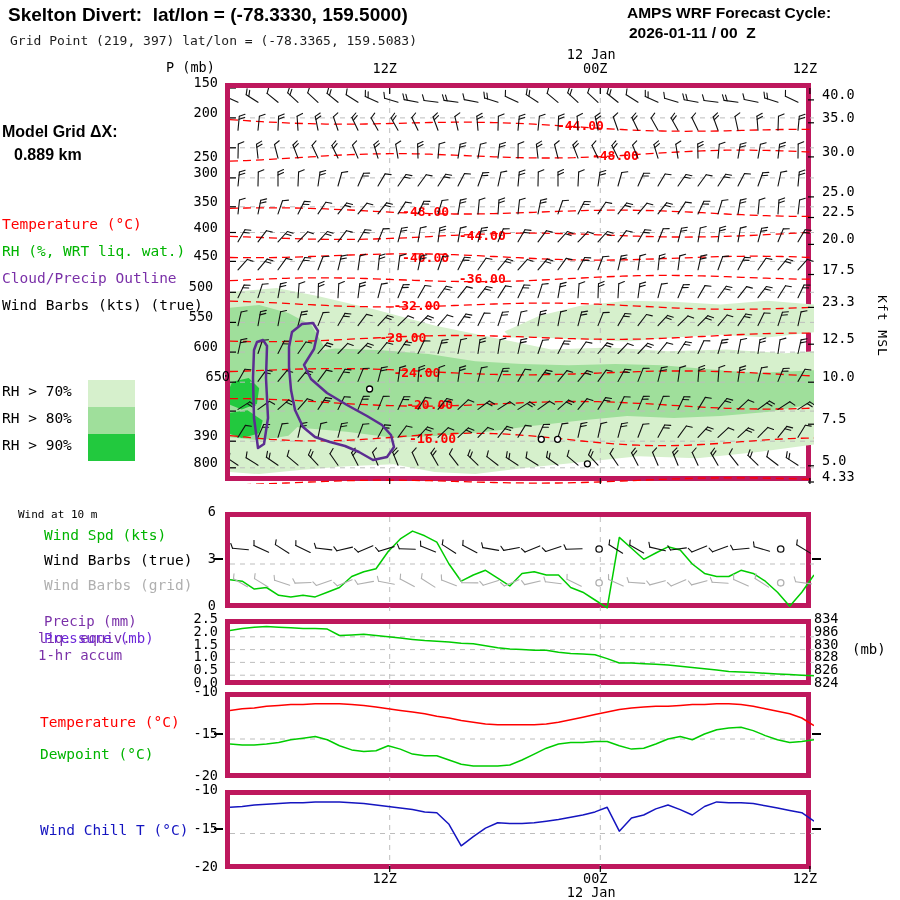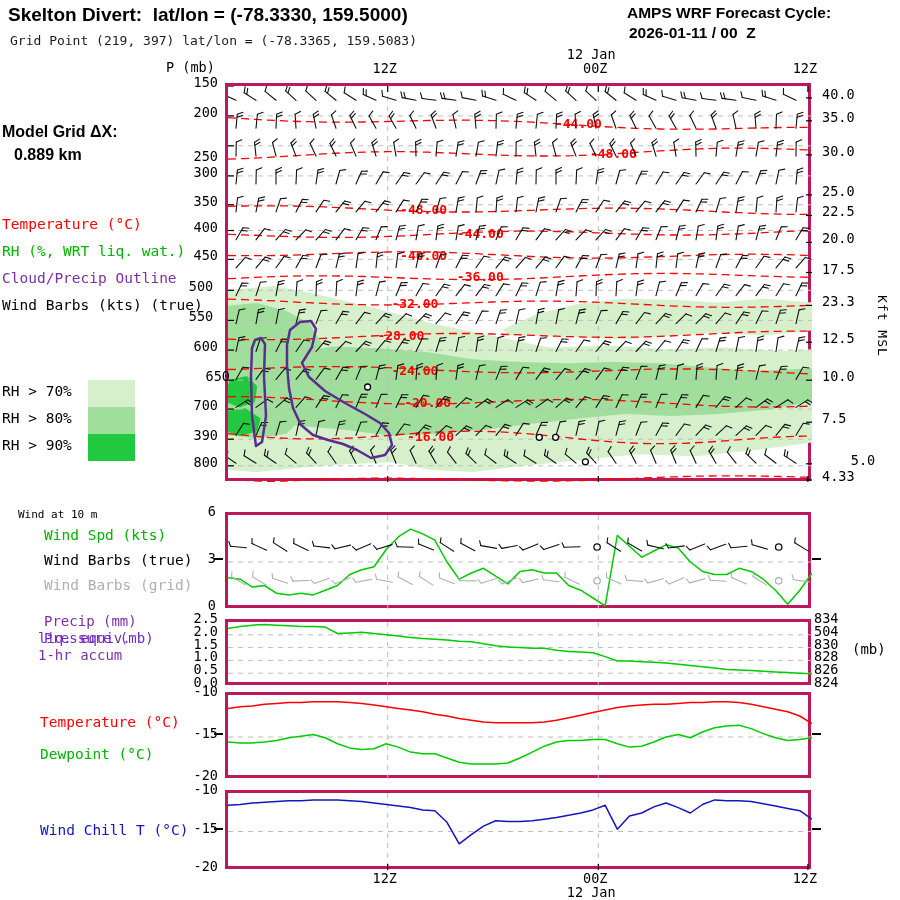--- a/index.html
+++ b/index.html
@@ -8,21 +8,21 @@
   .lbl{position:absolute;white-space:pre;line-height:1.15;font-size:14px;}
   .sans{font-family:"Liberation Sans","DejaVu Sans",sans-serif;}
   .bold{font-weight:bold;}
   .title{font-size:19px;}
   .subtitle{font-size:13px;color:#1c1c1c;}
   .cycle{font-size:15.5px;}
   .tick{font-size:13.5px;}
   .small{font-size:11px;}
   .leg{font-size:14.5px;}
   .leg2{font-size:14px;}
-  .panel{position:absolute;border:3px solid #be185d;background:transparent;box-sizing:border-box;}
+  .panel{position:absolute;border:5px solid #be185d;background:transparent;box-sizing:border-box;}
   .swatch{position:absolute;width:47px;height:27px;}
   .vert{writing-mode:vertical-rl;font-size:13px;letter-spacing:1px;}
   .mtick{position:absolute;height:2px;background:#000;}
   svg{display:block;}
 </style>
 </head>
 <body>
 
 <div class="app" id="app">
 
@@ -1339,37 +1339,37 @@
     <div class="lbl tick" style="left: 822px; top: 109.848px; width: 44px; text-align: left;">35.0</div>
     <div class="lbl tick" style="left: 822px; top: 143.904px; width: 44px; text-align: left;">30.0</div>
     <div class="lbl tick" style="left: 822px; top: 183.9px; width: 44px; text-align: left;">25.0</div>
     <div class="lbl tick" style="left: 822px; top: 204.492px; width: 44px; text-align: left;">22.5</div>
     <div class="lbl tick" style="left: 822px; top: 231.42px; width: 44px; text-align: left;">20.0</div>
     <div class="lbl tick" style="left: 822px; top: 261.516px; width: 44px; text-align: left;">17.5</div>
     <div class="lbl tick" style="left: 822px; top: 294.384px; width: 44px; text-align: left;">23.3</div>
     <div class="lbl tick" style="left: 822px; top: 331.212px; width: 44px; text-align: left;">12.5</div>
     <div class="lbl tick" style="left: 822px; top: 369.228px; width: 44px; text-align: left;">10.0</div>
     <div class="lbl tick" style="left: 822px; top: 411.204px; width: 44px; text-align: left;">7.5</div>
-    <div class="lbl tick" style="left: 822px; top: 452.784px; width: 44px; text-align: center; margin-left: 19px;">5.0</div>
+    <div class="lbl tick" style="left: 822px; top: 452.784px; width: 44px; text-align: left;">5.0</div>
     <div class="lbl tick" style="left: 822px; top: 469.02px; width: 44px; text-align: left;">4.33</div>
     <div class="lbl tick" style="left: 364.724px; top: 61px; width: 40px; text-align: center;">12Z</div>
     <div class="lbl tick" style="left: 575.256px; top: 61px; width: 40px; text-align: center;">00Z</div>
     <div class="lbl tick" style="left: 784.912px; top: 61px; width: 40px; text-align: center;">12Z</div>
     <div class="lbl tick" style="left: 561.168px; top: 47px; width: 60px; text-align: center;">12 Jan</div>
     <div class="lbl tick" style="left: 190px; top: 504px; width: 26px; text-align: right;">6</div>
     <div class="lbl tick" style="left: 190px; top: 551px; width: 26px; text-align: right;">3</div>
     <div class="lbl tick" style="left: 190px; top: 598px; width: 26px; text-align: right;">0</div>
     <div class="lbl tick" style="left: 188px; top: 611px; width: 30px; text-align: right;">2.5</div>
     <div class="lbl tick" style="left: 188px; top: 623.8px; width: 30px; text-align: right;">2.0</div>
     <div class="lbl tick" style="left: 188px; top: 636.6px; width: 30px; text-align: right;">1.5</div>
     <div class="lbl tick" style="left: 188px; top: 649.4px; width: 30px; text-align: right;">1.0</div>
     <div class="lbl tick" style="left: 188px; top: 662.2px; width: 30px; text-align: right;">0.5</div>
     <div class="lbl tick" style="left: 188px; top: 675px; width: 30px; text-align: right;">0.0</div>
     <div class="lbl tick" style="left: 814px; top: 611px; width: 34px; text-align: left;">834</div>
-    <div class="lbl tick" style="left: 814px; top: 623.8px; width: 34px; text-align: left;">504</div>
+    <div class="lbl tick" style="left: 814px; top: 623.8px; width: 34px; text-align: left;">986</div>
     <div class="lbl tick" style="left: 814px; top: 636.6px; width: 34px; text-align: left;">830</div>
     <div class="lbl tick" style="left: 814px; top: 649.4px; width: 34px; text-align: left;">828</div>
     <div class="lbl tick" style="left: 814px; top: 662.2px; width: 34px; text-align: left;">826</div>
     <div class="lbl tick" style="left: 814px; top: 675px; width: 34px; text-align: left;">824</div>
     <div class="lbl tick" style="left: 184px; top: 684px; width: 34px; text-align: right;">-10</div>
     <div class="lbl tick" style="left: 184px; top: 726px; width: 34px; text-align: right;">-15</div>
     <div class="lbl tick" style="left: 184px; top: 768px; width: 34px; text-align: right;">-20</div>
     <div class="lbl tick" style="left: 184px; top: 782px; width: 34px; text-align: right;">-10</div>
     <div class="lbl tick" style="left: 184px; top: 820.5px; width: 34px; text-align: right;">-15</div>
     <div class="lbl tick" style="left: 184px; top: 859px; width: 34px; text-align: right;">-20</div>

